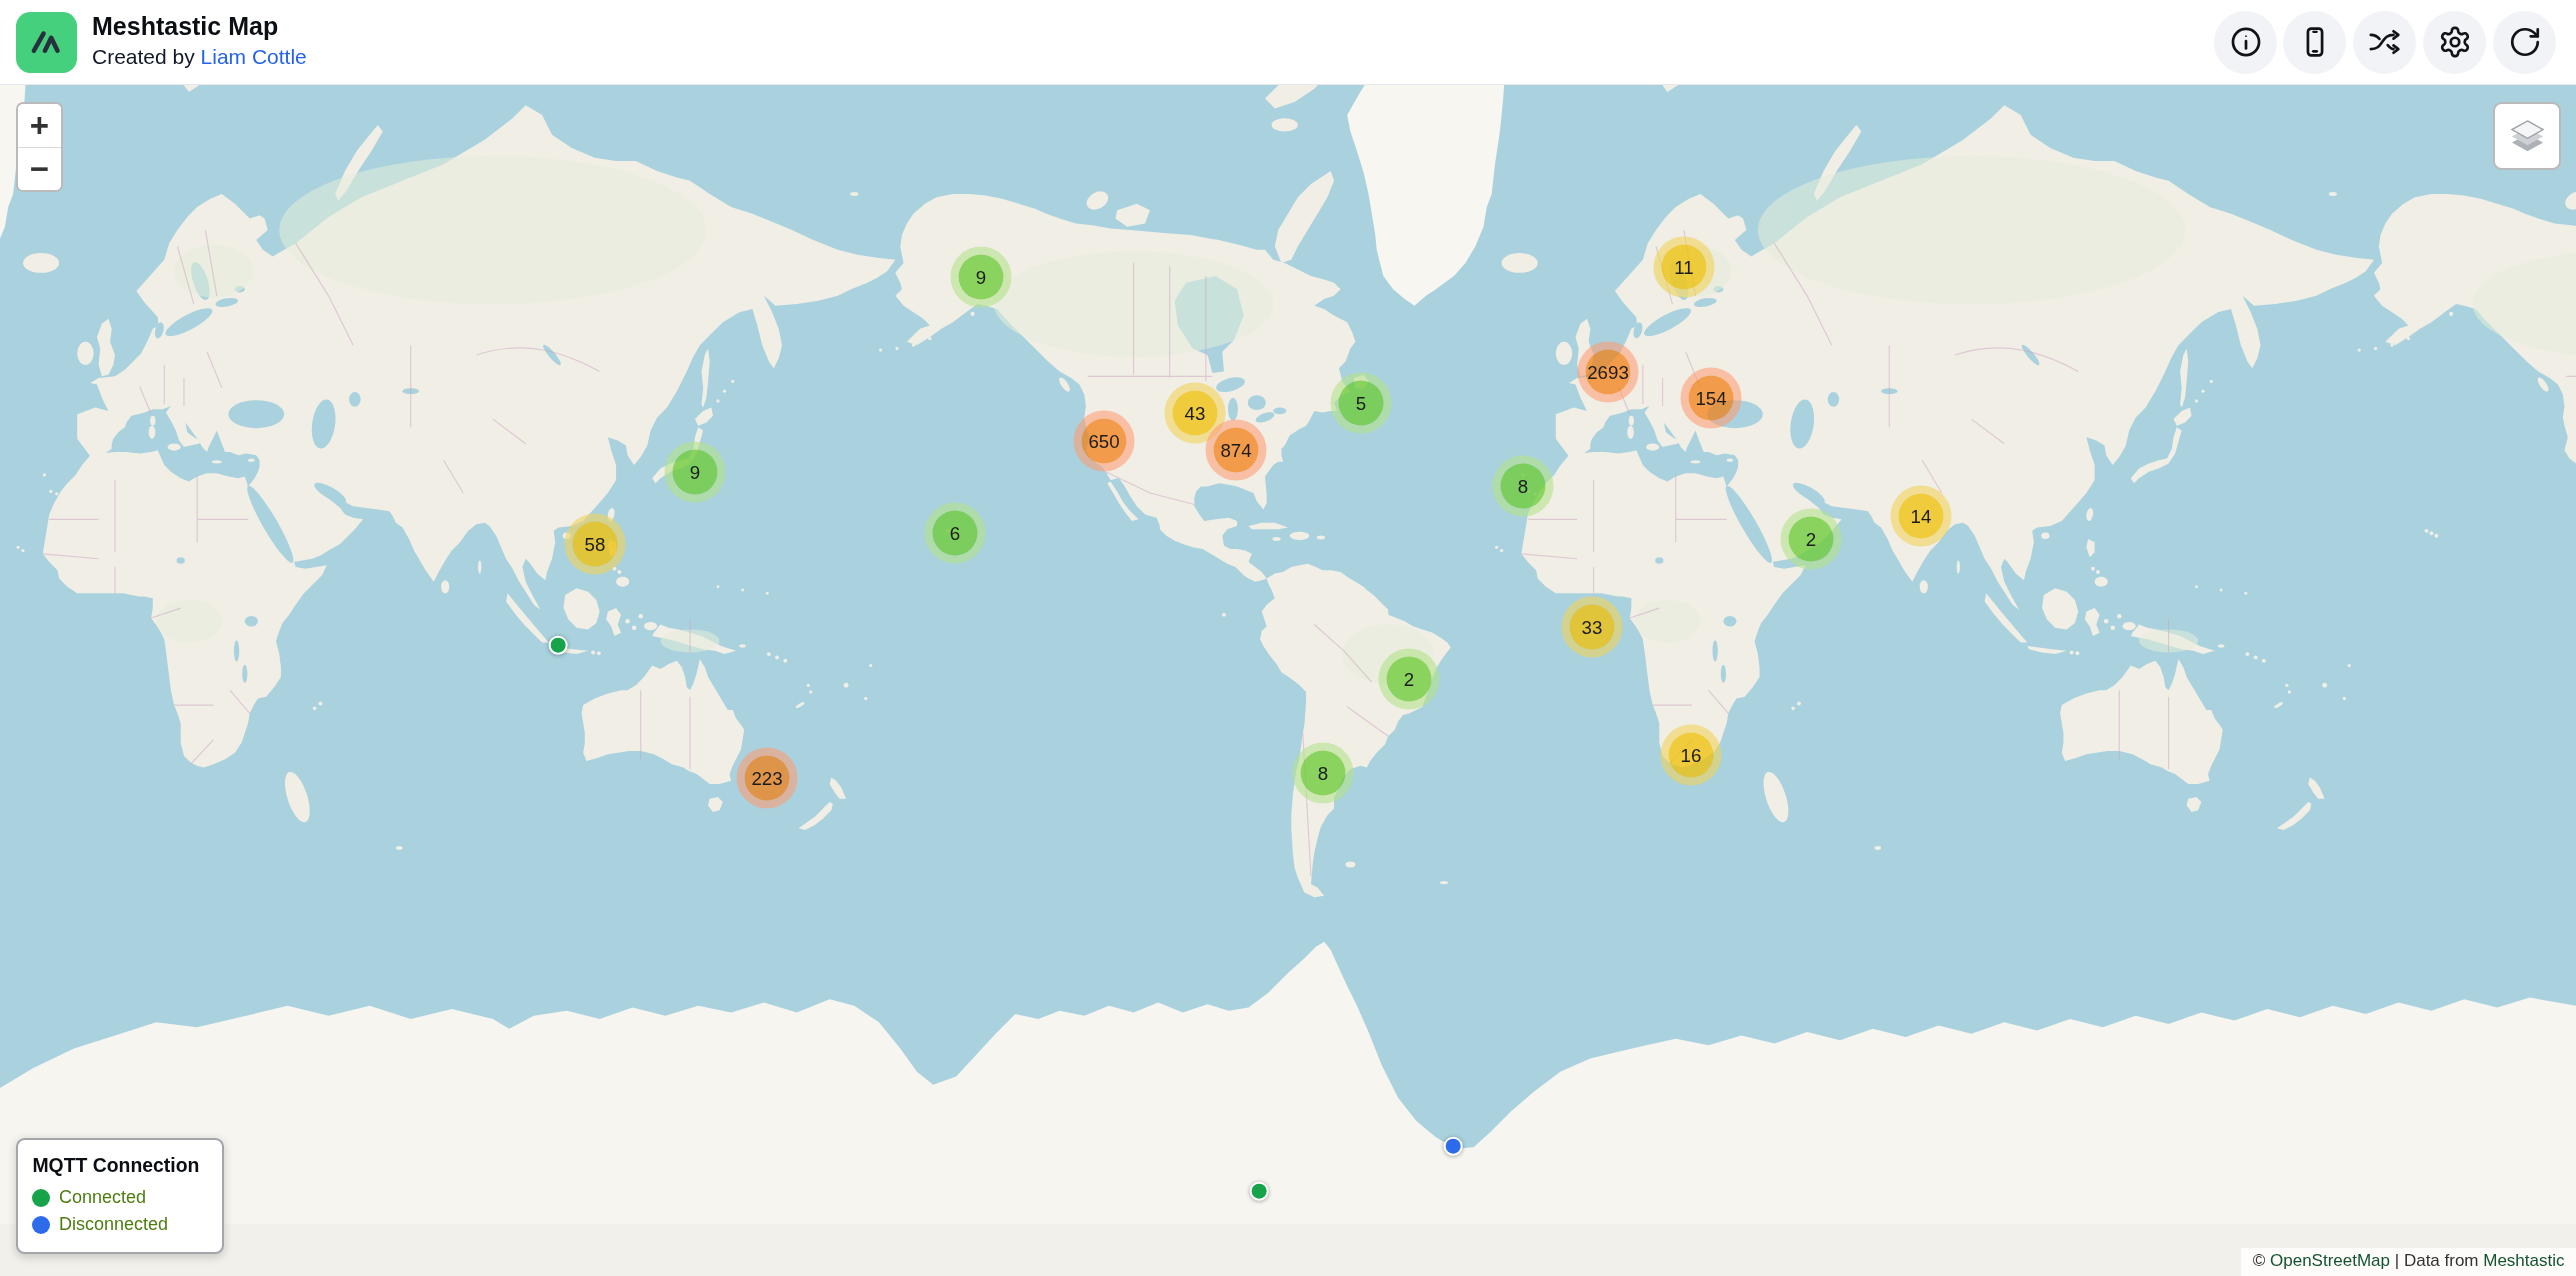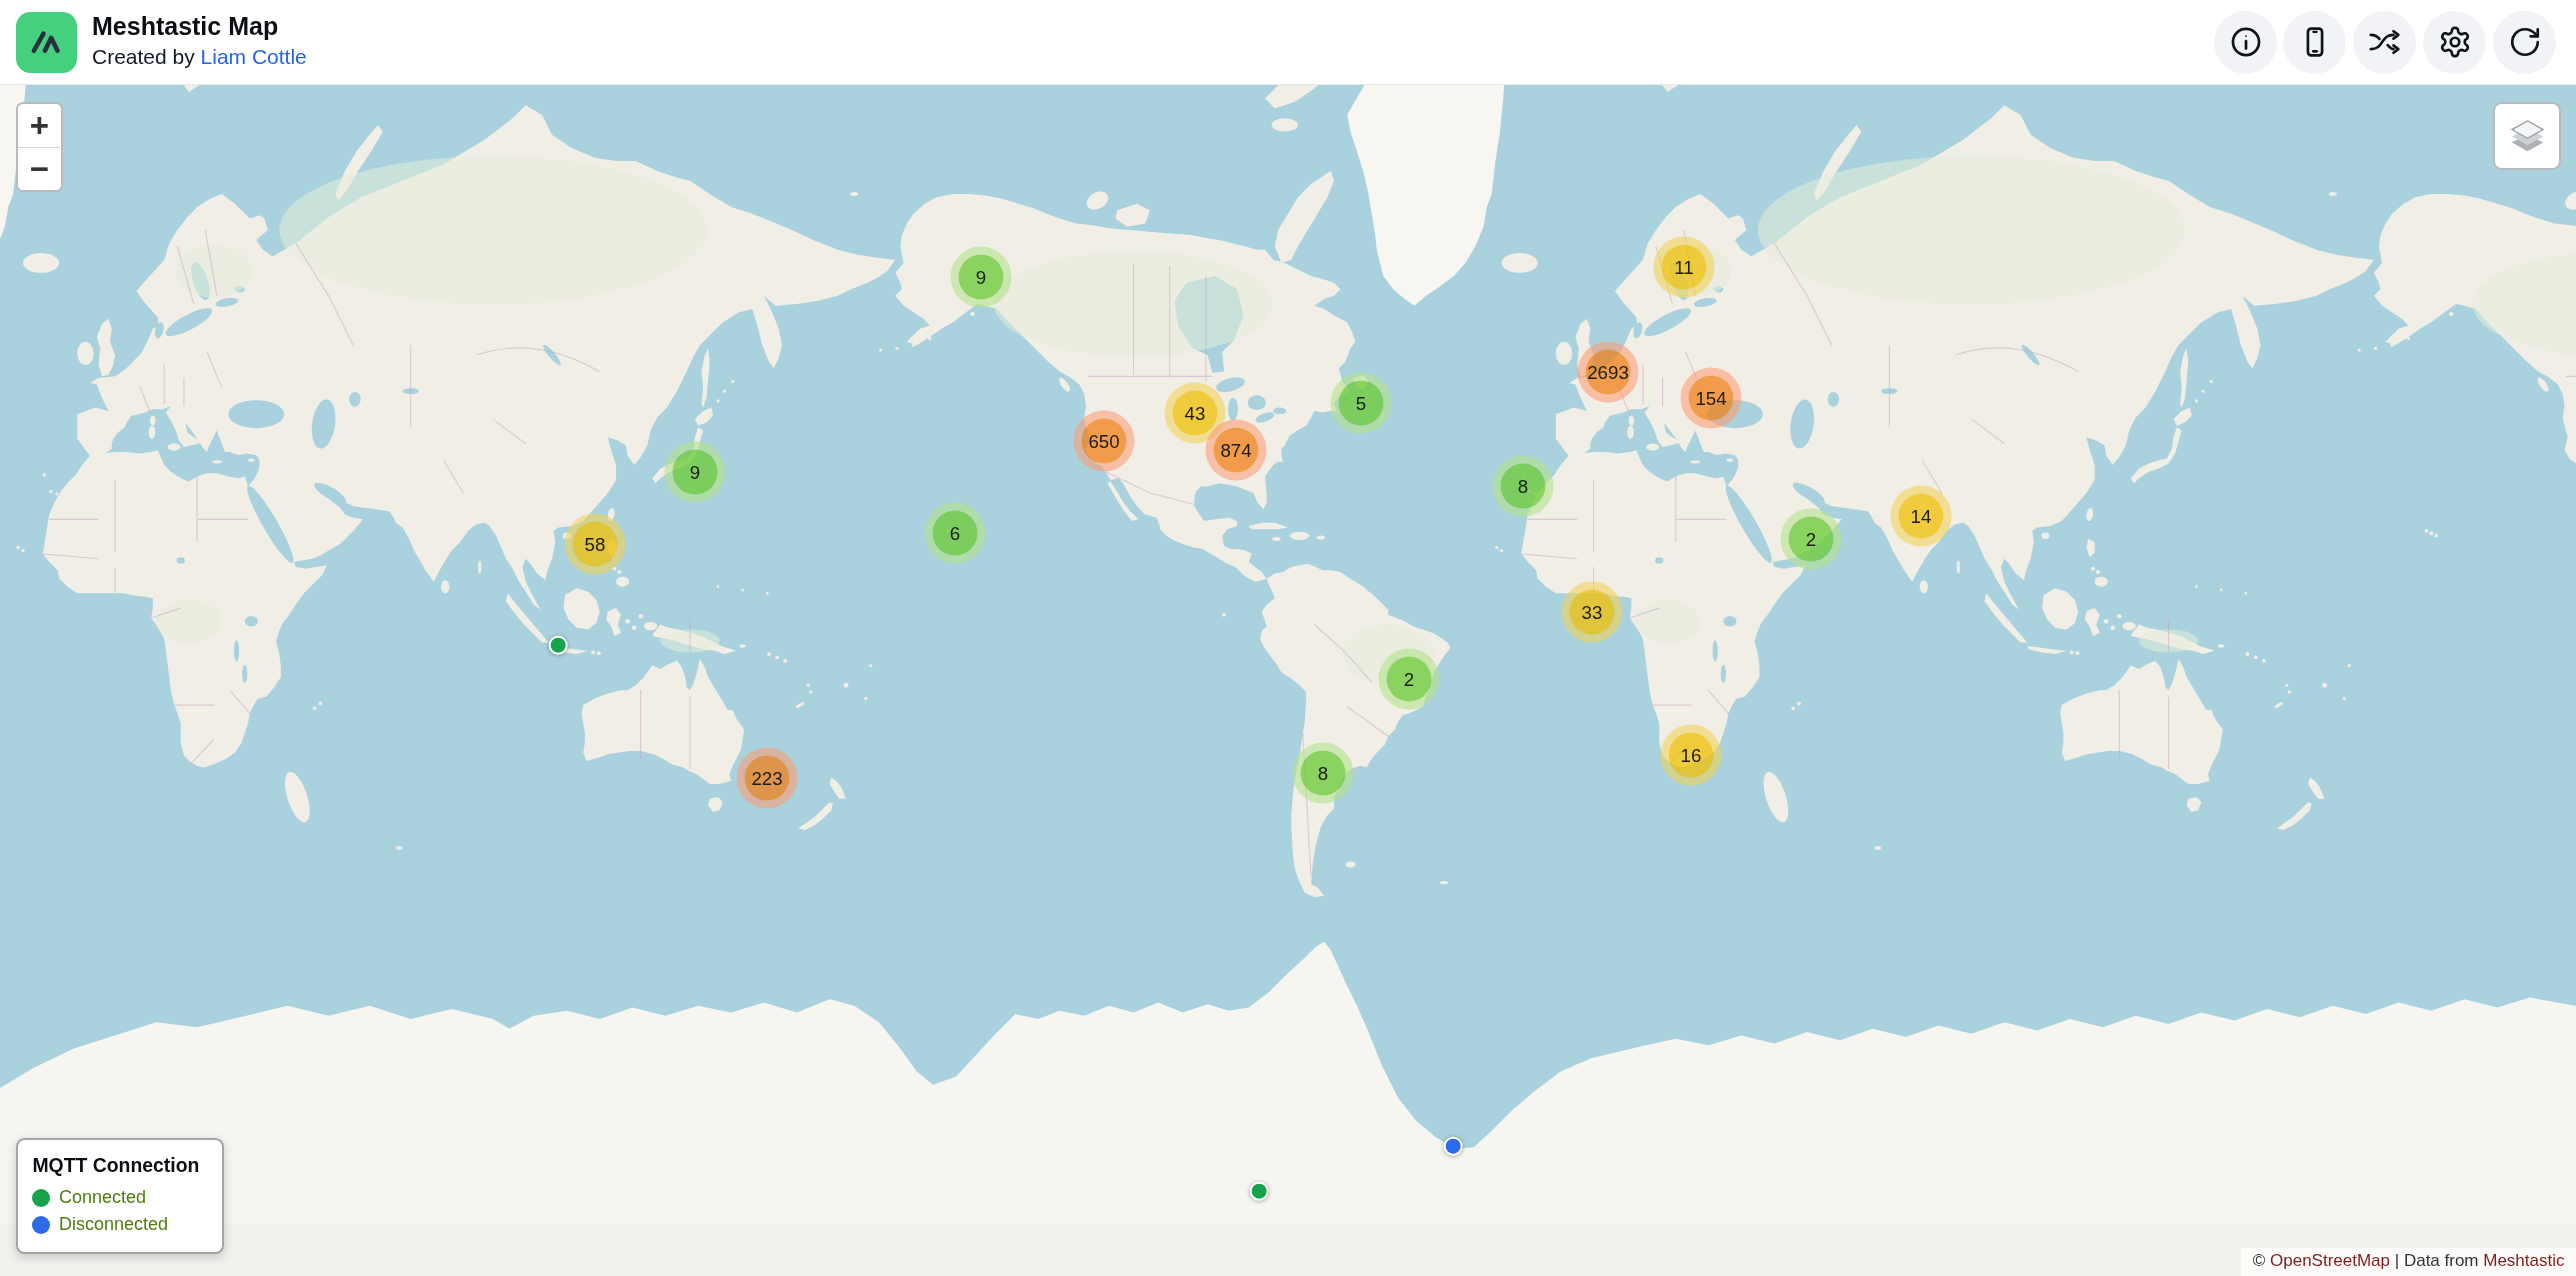--- a/index.html
+++ b/index.html
@@ -53,21 +53,21 @@
             border:2.2px solid #A2A6AC; border-radius:8.6px; padding:14.4px 14.4px 17px 14.4px; z-index:40;
             box-shadow:0 2.9px 10px rgba(0,0,0,.18); }
   .legend-title { font-size:19.4px; font-weight:700; color:#0b0f14; margin-bottom:10px; }
   .legend-row { display:flex; align-items:center; gap:8.6px; margin-top:5.8px; }
   .legend-dot { width:18px; height:18px; border-radius:50%; flex:0 0 auto; }
   .legend-row span:last-child { font-size:18px; color:#4d7c0f; }
 
   
   .attrib { position:absolute; right:0; bottom:0; background:rgba(255,255,255,.8);
             padding:3.6px 11.5px 5.8px 11.5px; font-size:17px; color:#333; z-index:40; white-space:pre; }
-  .attrib a { color:#7f1d1d; text-decoration:none; cursor:pointer; }
+  .attrib a { color:#14532d; text-decoration:none; cursor:pointer; }
 </style>
 </head>
 <body>
 
 <div class="app">
 
   <svg class="worldmap" viewBox="0 0 1568 777" preserveAspectRatio="none">
     <rect x="0" y="0" width="1568" height="777" fill="#A9D2DE"></rect>
     <defs>
       <g id="worldpat">
@@ -282,21 +282,21 @@
       </div>
       <div class="cluster medium" style="left: 1921px; top: 516px;">
         <span>14</span>
       </div>
       <div class="cluster small" style="left: 1523px; top: 486px;">
         <span>8</span>
       </div>
       <div class="cluster small" style="left: 1811px; top: 539px;">
         <span>2</span>
       </div>
-      <div class="cluster medium" style="left: 1592px; top: 612px;">
+      <div class="cluster medium" style="left: 1592px; top: 627px;">
         <span>33</span>
       </div>
       <div class="cluster medium" style="left: 1691px; top: 755px; text-align: right;">
         <span>16</span>
       </div>
       <div class="cluster small" style="left: 1409px; top: 679px;">
         <span>2</span>
       </div>
       <div class="cluster small" style="left: 1323px; top: 773px;">
         <span>8</span>

